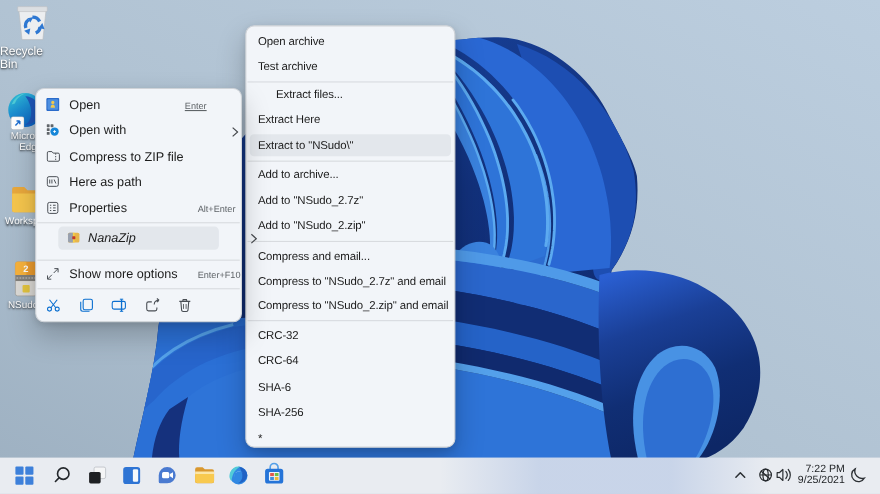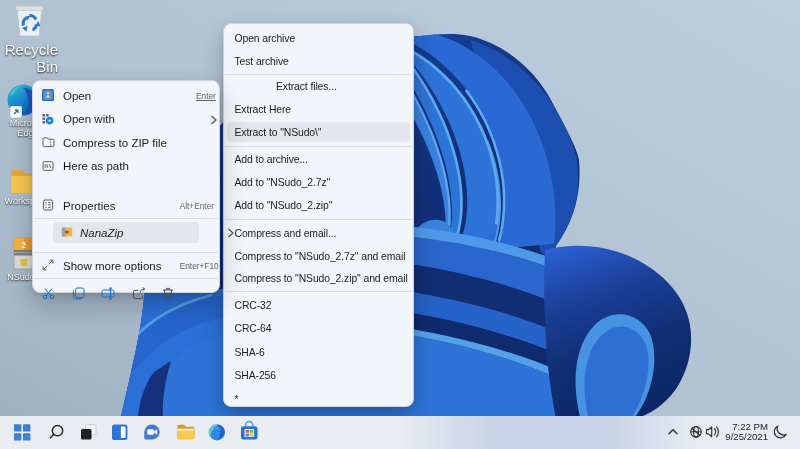--- a/index.html
+++ b/index.html
@@ -96,21 +96,21 @@
     <path d="M18.5,21.5 a7,7 0 0 1 2.5,-7.5"></path>
     <path d="M24.5,11.5 a7,7 0 0 1 6.5,4"></path>
     <path d="M31.5,20.5 a7,7 0 0 1 -4,5.5"></path>
   </g>
   <g fill="#2e78d2">
     <path d="M20,12.5 l5.5,-1 l-3,5 Z"></path>
     <path d="M33.5,17 l2,5.5 l-5.5,-1 Z"></path>
     <path d="M21.5,27.5 l-4.5,-3.5 l5.5,-2 Z"></path>
   </g>
 </svg>
-<div class="abs" style="left:0;top:41px;width:58px;text-align:right;color:#fff;font-size:15px;text-shadow:0 1px 2px rgba(0,0,0,0.9)">Recycle Bin</div>
+<div class="abs" style="left:0;top:41px;width:58px;text-align:left;color:#fff;font-size:11px;text-shadow:0 1px 2px rgba(0,0,0,0.9)">Recycle Bin</div>
 
 <svg class="abs" width="36" height="36" viewBox="0 0 36 36" style="left:6px;top:83px">
   <defs>
     <linearGradient id="edg1" x1="0" y1="0" x2="0.6" y2="1">
       <stop offset="0" stop-color="#35c5d4"></stop>
         <stop offset="0.5" stop-color="#1b8fd0"></stop>
         <stop offset="1" stop-color="#0d62c2"></stop>
     </linearGradient>
   </defs>
   <circle cx="17" cy="17" r="15.5" fill="url(#edg1)"></circle>
@@ -137,21 +137,21 @@
   <rect x="2" y="13" width="19" height="5.5" fill="#82807c"></rect>
   <path d="M3,15.7 h17" stroke="#c9c7c3" stroke-width="1" stroke-dasharray="1.6,1.1"></path>
   <rect x="8.5" y="22" width="6.5" height="7" rx="1" fill="#e4c53f"></rect>
 </svg>
 <div class="abs" style="left:-4px;top:272px;width:60px;text-align:center;color:#fff;font-size:9px;text-shadow:0 1px 2px rgba(0,0,0,0.9)">NSudo_2</div>
 
 <div class="menu" id="sub" style="left:223px;top:23px;width:191px;height:384px;padding:3.4px 0;font-size:10.4px;letter-spacing:-0.1px;overflow:hidden;">
   <div class="mi" style="height:22.8px;padding-left:10.5px;">Open archive</div>
   <div class="mi" style="height:22.8px;padding-left:10.5px;">Test archive</div>
   <div class="sep" style="margin:0.7px 1px;"></div>
-  <div class="mi" style="height:22.8px;padding-left:4px;margin-left:48px;">Extract files...</div>
+  <div class="mi" style="height:22.8px;padding-left:27px;">Extract files...</div>
   <div class="mi" style="height:22.8px;padding-left:10.5px;">Extract Here</div>
   <div class="mi" style="height:22.8px;margin:0 3px;">
       <span class="hl" style="display:flex;align-items:center;width:100%;height:20px;padding-left:7.5px;">Extract to "NSudo\"</span>
     </div>
   <div class="sep" style="margin:1.85px 1px;"></div>
   <div class="mi" style="height:22.8px;padding-left:10.5px;">Add to archive...</div>
   <div class="mi" style="height:22.8px;padding-left:10.5px;">Add to "NSudo_2.7z"</div>
   <div class="mi" style="height:22.8px;padding-left:10.5px;">Add to "NSudo_2.zip"</div>
   <div class="sep" style="margin:2px 1px;"></div>
   <div class="mi" style="height:22.8px;padding-left:10.5px;">Compress and email...</div>
@@ -166,21 +166,21 @@
 </div>
 
 <div class="menu" id="main" style="left:32px;top:80px;width:188px;height:213px;padding:3.3px 0;font-size:11.5px;">
   <div class="mi" style="height:23.4px;position:relative;">
     <span style="width:30px;text-align:center;"><svg width="12" height="12" viewBox="0 0 12 12" style="vertical-align:-1px">
           <rect width="12" height="12" rx="1.5" fill="#2a6bcb"></rect>
           <rect x="1.2" y="1.2" width="9.6" height="9.6" rx="1" fill="#4d8fe0"></rect>
           <path d="M4,9 c0,-2 1,-3 2,-3 c1.4,0 2,1.4 2,3 Z M6,5.6 a1.5,1.5 0 1 1 0,-3 a1.5,1.5 0 0 1 0,3" fill="#f2c94c"></path>
         </svg></span>
     <span>Open</span>
-      <span style="position:absolute;left:163px;top:50%;transform:translateY(-50%);color:#5f6468;font-size:8.3px;text-decoration:underline;">Enter</span>
+      <span style="position:absolute;left:135px;top:50%;transform:translateY(-50%);color:#5f6468;font-size:8.3px;text-decoration:underline;">Enter</span>
   </div>
   <div class="mi" style="height:23.4px;position:relative;">
     <span style="width:30px;text-align:center;"><svg width="12" height="12" viewBox="0 0 12 12" style="vertical-align:-1px">
           <g fill="#5f6469">
             <rect x="0.5" y="1" width="2.6" height="2.6" rx="0.5"></rect>
             <rect x="4" y="1" width="2.6" height="2.6" rx="0.5"></rect>
             <rect x="0.5" y="4.5" width="2.6" height="2.6" rx="0.5"></rect>
             <rect x="0.5" y="8" width="2.6" height="2.6" rx="0.5"></rect>
           </g>
           <circle cx="7.6" cy="7.6" r="3.8" fill="#1686d8"></circle>
@@ -198,21 +198,21 @@
         </svg></span>
     <span>Compress to ZIP file</span>
   </div>
   <div class="mi" style="height:23.4px;">
     <span style="width:30px;text-align:center;"><svg width="12" height="12" viewBox="0 0 12 12" style="vertical-align:-1px" fill="none" stroke="#494e54" stroke-width="0.9">
           <rect x="1" y="1.6" width="10" height="8.8" rx="1.6"></rect>
           <path d="M3.2,4.2 v3.6 M5.2,4.2 v3.6 M7.2,4.2 l1.6,3.6"></path>
         </svg></span>
     <span>Here as path</span>
   </div>
-  <div class="mi" style="height:23.4px;position:relative;margin-top:16px;">
+  <div class="mi" style="height:23.4px;position:relative;">
     <span style="width:30px;text-align:center;"><svg width="12" height="12" viewBox="0 0 12 12" style="vertical-align:-1px" fill="none" stroke="#494e54" stroke-width="0.9">
           <rect x="1.4" y="1" width="9.2" height="10" rx="1.6"></rect>
           <path d="M3.4,3.6 h1.2 M6.2,3.6 h2.4 M3.4,6 h1.2 M6.2,6 h2.4 M3.4,8.4 h1.2 M6.2,8.4 h2.4"></path>
         </svg></span>
     <span>Properties</span>
       <span style="position:absolute;left:146.7px;top:50%;transform:translateY(-50%);color:#5f6468;font-size:8.3px;">Alt+Enter</span>
   </div>
   <div class="sep" style="margin:1.2px 1px 1.4px;"></div>
   <div class="mi" style="height:23.4px;padding:0;margin:0 20px;font-style:italic;">
     <span class="hl mi" style="width:100%;height:21px;position:relative;">

